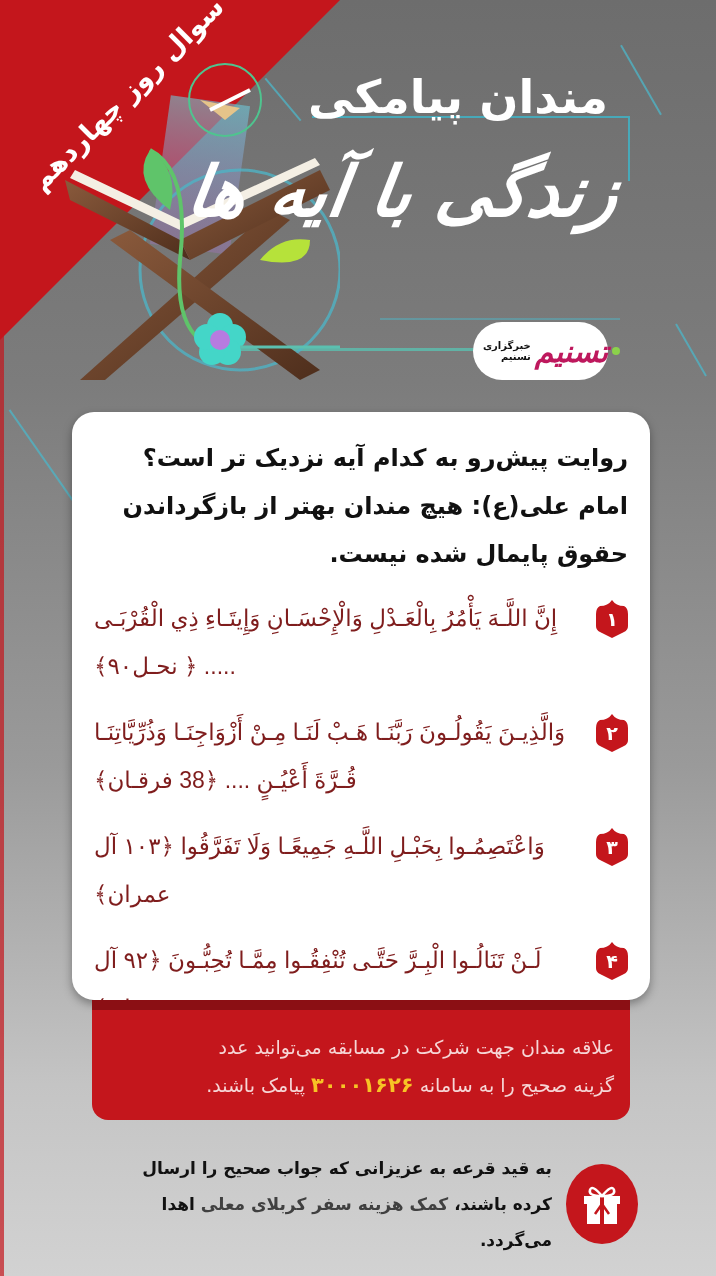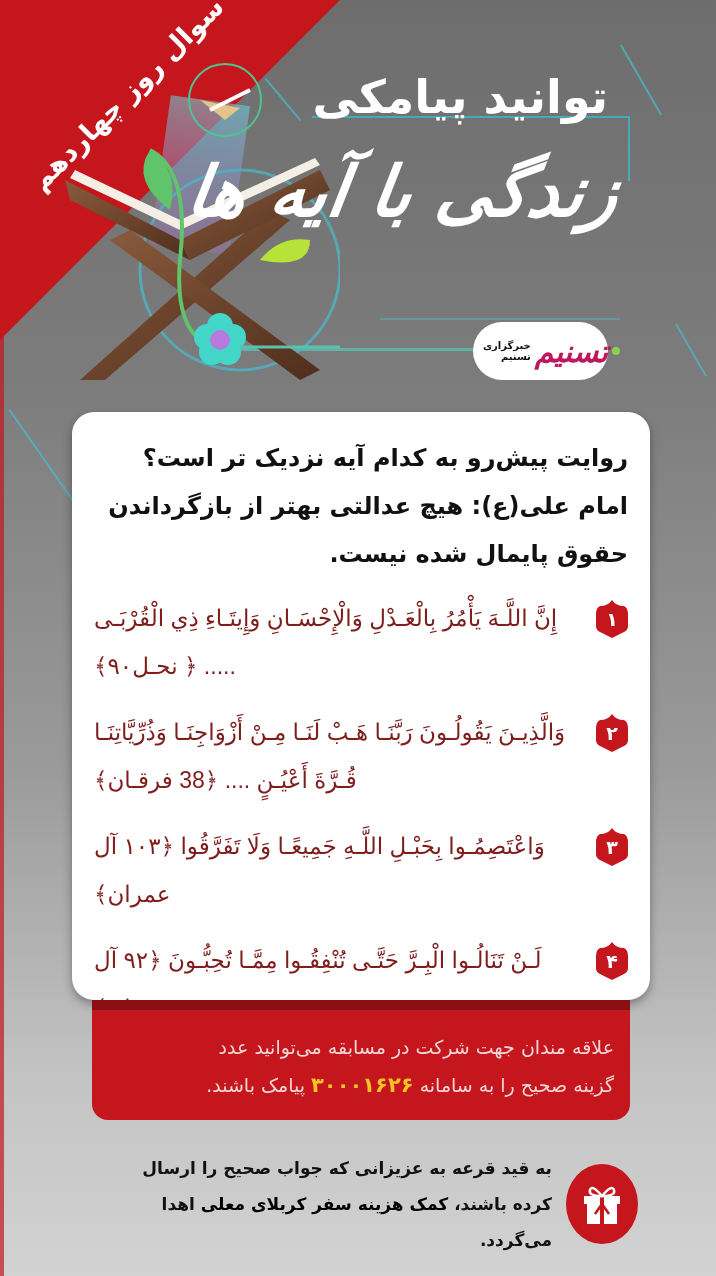--- a/index.html
+++ b/index.html
@@ -99,21 +99,21 @@
     position: absolute; left: 98px; top: 1150px; width: 540px;
     display: flex; align-items: center; gap: 14px; direction: rtl;
   }
   .gift-circle {
     flex: 0 0 72px; width: 72px; height: 80px; border-radius: 50%;
     background: #c4161c; display: flex; align-items: center; justify-content: center;
   }
   .prize-text {
     font-weight: bold; font-size: 17px; line-height: 36px; color: #111; text-align: right;
   }
-  .prize-highlight { color: #000000; }
+  .prize-highlight { color: #404040; }
 </style>
 </head>
 <body>
 
 <div class="poster">
   <div class="left-edge"></div>
 
   <div class="deco-line" style="left:282px;top:72px;width:2px;height:55px;transform:rotate(-40deg);"></div>
   <div class="deco-line" style="left:640px;top:40px;width:2px;height:80px;transform:rotate(-30deg);"></div>
   <div class="deco-line" style="left:690px;top:320px;width:2px;height:60px;transform:rotate(-30deg);"></div>
@@ -153,31 +153,31 @@
       <circle cx="0" cy="-14" r="13" fill="#44d6c8"></circle>
       <circle cx="13" cy="-3" r="13" fill="#44d6c8"></circle>
       <circle cx="8" cy="12" r="13" fill="#44d6c8"></circle>
       <circle cx="-8" cy="12" r="13" fill="#44d6c8"></circle>
       <circle cx="-13" cy="-3" r="13" fill="#44d6c8"></circle>
       <circle cx="0" cy="0" r="10" fill="#b77be0"></circle>
     </g>
     <path d="M200 287 L300 287" stroke="#5bc0b0" stroke-width="3"></path>
   </svg>
 
-  <div class="title-small">توانید پیامکی</div>
+  <div class="title-small">مندان پیامکی</div>
   <div class="title-big">زندگی با آیه ها</div>
 
   <div class="logo-pill">
     <span class="logo-mark">تسنیم</span>
     <span class="logo-text">خبرگزاری تسنیم</span>
   </div>
   <div class="logo-dot"></div>
 
   <div class="card">
-    <div class="question">روایت پیش‌رو به کدام آیه نزدیک تر است؟ امام علی(ع): هیچ عدالتی بهتر از بازگرداندن حقوق پایمال شده نیست.</div>
+    <div class="question">روایت پیش‌رو به کدام آیه نزدیک تر است؟ امام علی(ع): هیچ مندان بهتر از بازگرداندن حقوق پایمال شده نیست.</div>
     <div class="options">
       <div class="option">
         <div class="badge">
           <svg viewBox="0 0 32 38">
               <path d="M16 0 Q20 6 28 6 Q32 8 32 14 L32 26 Q32 30 28 32 L16 38 L4 32 Q0 30 0 26 L0 14 Q0 8 4 6 Q12 6 16 0 Z" fill="#c4161c"></path>
             </svg>
           <span>۱</span>
         </div>
         <div class="option-text">إِنَّ اللَّـهَ يَأْمُرُ بِالْعَـدْلِ وَالْإِحْسَـانِ وَإِيتَـاءِ ذِي الْقُرْبَـى ..... ﴿ نحـل۹۰﴾</div>
       </div>

